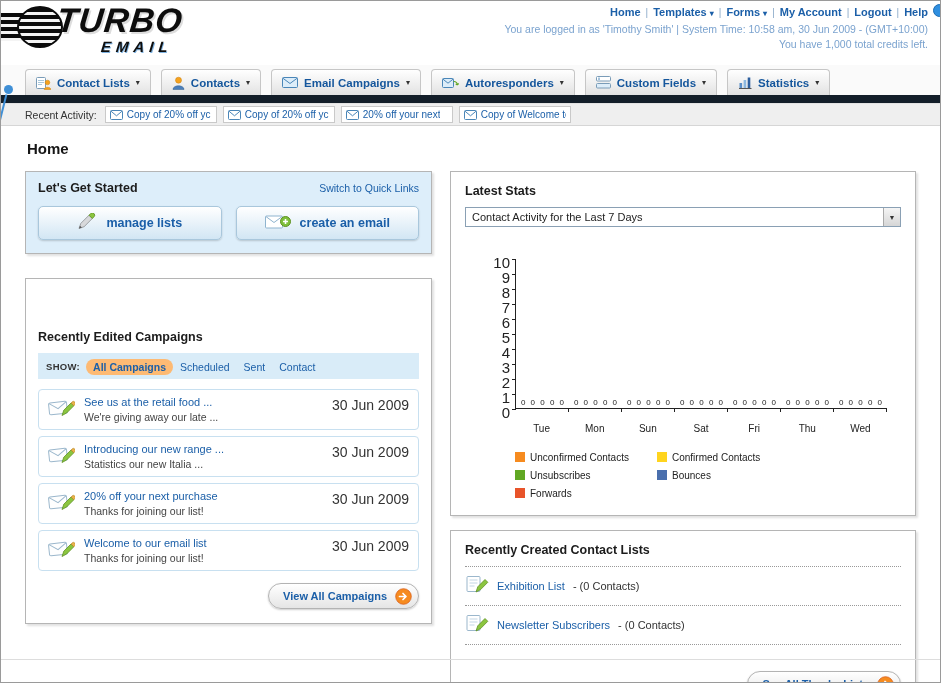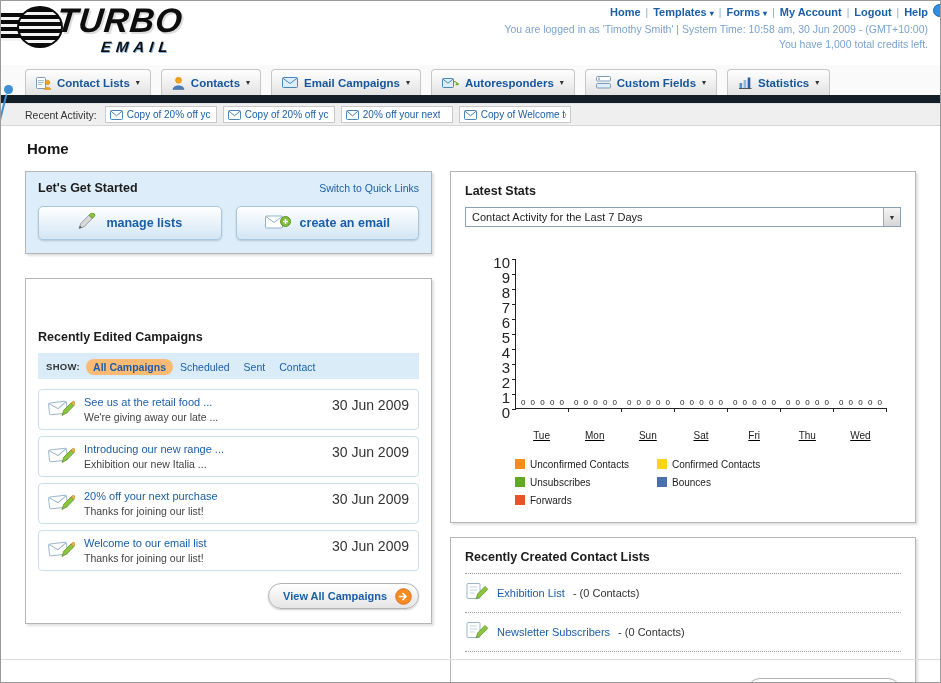--- a/index.html
+++ b/index.html
@@ -102,21 +102,21 @@
   .chart { margin-top:32px; }
   .chart-plot-wrap { margin:0 14px 0 50px; position:relative; }
   .plot { position:relative; height:150px; border-left:1px solid #222; border-bottom:1px solid #222; }
   .ytick-label { position:absolute; left:-24px; width:18px; text-align:right; font-size:15px; color:#222; }
   .ytick-mark { position:absolute; left:-4px; width:4px; height:1px; background:#222; }
   .groups { position:absolute; left:0; right:0; top:0; bottom:0; display:flex; }
   .chart-group { flex:1; position:relative; }
   .group-values { position:absolute; bottom:1px; left:0; right:0; text-align:center; font-size:8px;
                   color:#222; word-spacing:3px; }
   .group-tick { position:absolute; right:0; bottom:-4px; width:1px; height:4px; background:#222; }
-  .x-labels { display:flex; margin:21px 14px 0 50px;text-decoration:underline; }
+  .x-labels { display:flex; margin:14px 14px 0 50px; }
   .x-label { flex:1; text-align:center; font-size:10px; color:#222; }
   .legend { display:flex; flex-wrap:wrap; margin:18px 0 0 50px; row-gap:7px; }
   .legend-item { width:142px; display:flex; align-items:flex-start; gap:5px; }
   .legend-swatch { width:10px; height:10px; flex:none; }
   .legend-label { font-size:10px; color:#222; }
 
   
   .contact-lists { padding:12px 14px 14px; }
   .contact-lists h2 { padding-bottom:9px; border-bottom:1px dotted #999; }
   .cl-item { display:flex; align-items:center; gap:8px; padding:7px 0; border-bottom:1px dotted #999; cursor:pointer; }
@@ -308,21 +308,21 @@
                 <span><svg width="28" height="22" viewBox="0 0 28 22">
                     <g transform="rotate(-6 12 12)">
                       <rect x="2" y="6" width="18" height="12" rx="1.5" fill="#fefefe" stroke="#9bb7cc"></rect>
                       <path d="M2.5 6.6 L11 12.5 L19.5 6.6" fill="none" stroke="#9bb7cc"></path>
                     </g>
                     <path d="M15 19.5 L16.8 14.2 L24 7 L26.8 9.8 L19.6 17 Z" fill="#8bc53f" stroke="#5e9122" stroke-width="0.8"></path>
                     <path d="M24 7 L26.8 9.8 L27.8 8.8 A1.8 1.8 0 0 0 25 6 Z" fill="#e8b24a" stroke="#b58325" stroke-width="0.6"></path>
                   </svg></span>
                 <div class="camp-text">
                   <a class="camp-title">Introducing our new range ...</a>
-                  <div class="camp-sub">Exhibition our new Italia ...</div>
+                  <div class="camp-sub">Statistics our new Italia ...</div>
                 </div>
                 <span class="camp-date">30 Jun 2009</span>
               </div>
               <div class="campaign-row">
                 <span><svg width="28" height="22" viewBox="0 0 28 22">
                     <g transform="rotate(-6 12 12)">
                       <rect x="2" y="6" width="18" height="12" rx="1.5" fill="#fefefe" stroke="#9bb7cc"></rect>
                       <path d="M2.5 6.6 L11 12.5 L19.5 6.6" fill="none" stroke="#9bb7cc"></path>
                     </g>
                     <path d="M15 19.5 L16.8 14.2 L24 7 L26.8 9.8 L19.6 17 Z" fill="#8bc53f" stroke="#5e9122" stroke-width="0.8"></path>

